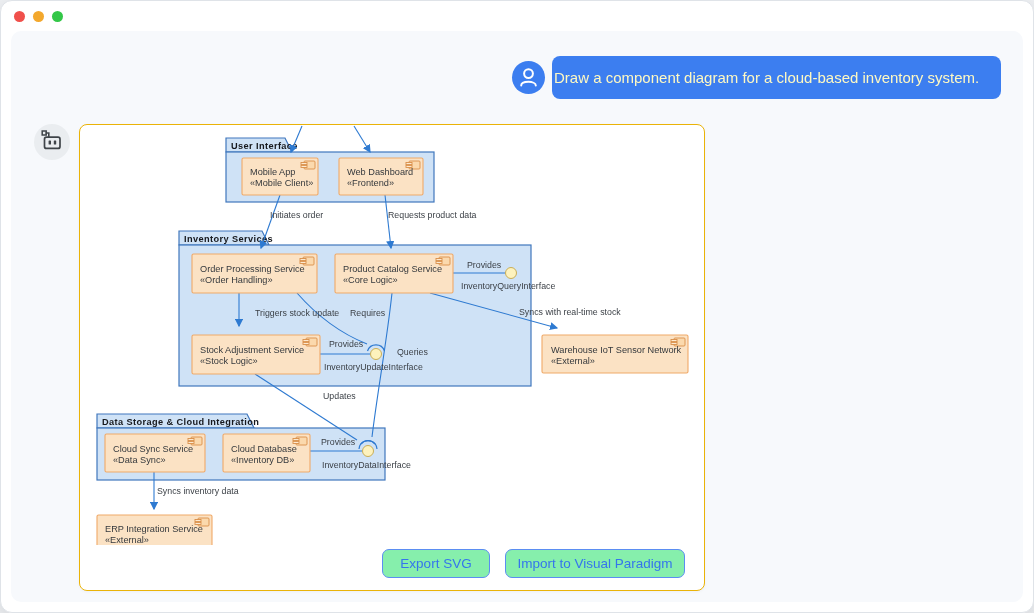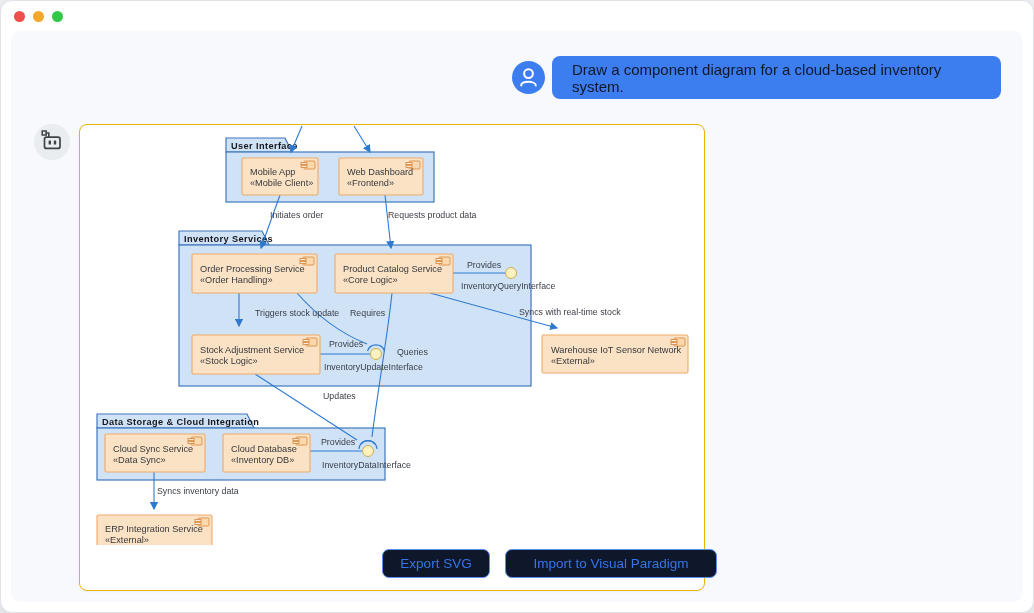--- a/index.html
+++ b/index.html
@@ -9,45 +9,45 @@
   .traffic{position:absolute;top:10px;left:13px;display:flex;gap:8px;}
   .dot{width:11px;height:11px;border-radius:50%;}
   .dot.red{background:#f0504b;}
   .dot.yellow{background:#f3a82d;}
   .dot.green{background:#33c748;}
   .panel{position:absolute;left:10px;top:30px;right:10px;bottom:10px;background:#f7f9fc;border-radius:10px;}
 
   .user-avatar{position:absolute;left:511px;top:60px;width:33px;height:33px;border-radius:50%;
                background:#3c7ef0;display:flex;align-items:center;justify-content:center;}
   .bubble{position:absolute;left:551px;top:55px;width:449px;height:43px;background:#3c7ef0;border-radius:8px;
-          color:#0f172a;font-size:15px;display:flex;align-items:center;padding:0 20px;box-sizing:border-box;}
+          color:#fef9c3;font-size:15px;display:flex;align-items:center;padding:0 2px;box-sizing:border-box;}
   .bot-avatar{position:absolute;left:33px;top:123px;width:36px;height:36px;border-radius:50%;
               background:#eaedf0;display:flex;align-items:center;justify-content:center;}
 
   .card{position:absolute;left:78px;top:123px;width:624px;height:465px;background:#ffffff;
         border:1px solid #eab308;border-radius:8px;box-shadow:0 1px 3px rgba(16,24,40,.04);}
   .card svg{display:block;}
 
   .pkg{fill:#cfe2f6;stroke:#4077bd;stroke-width:1.2;}
   .cmp{fill:#fbe2c4;stroke:#f0a968;stroke-width:1.1;}
   .edge{stroke:#2e7ad1;stroke-width:1.1;fill:none;}
   .socket{stroke:#2e7ad1;stroke-width:1.2;fill:none;}
   .ball{fill:#fdf2bd;stroke:#c9ae57;stroke-width:1;}
   text{font-family:"Liberation Sans",sans-serif;}
   .pt{font-size:9.2px;font-weight:bold;fill:#16181d;letter-spacing:.4px;}
   .ct{font-size:9.2px;fill:#35393d;}
   .el{font-size:8.8px;fill:#3a3f45;}
   .ci-main{fill:#fbd9ad;stroke:#d98f49;stroke-width:.9;}
   .ci-tab{fill:#fde9cf;stroke:#d98f49;stroke-width:.9;}
 
-  .btn-row .btn{position:absolute;top:424px;height:29px;background:#0f172a;border:1.5px solid #5b8df2;
+  .btn-row .btn{position:absolute;top:424px;height:29px;background:#86efac;border:1.5px solid #5b8df2;
        border-radius:7px;color:#3575ec;font-size:13.5px;font-family:"Liberation Sans",sans-serif;
        display:flex;align-items:center;justify-content:center;cursor:pointer;box-sizing:border-box;}
   .btn.export{left:302px;width:108px;}
-  .btn.import{left:425px;width:212px;}
+  .btn.import{left:425px;width:180px;}
 </style>
 </head>
 <body>
 
 <div class="stage">
   <div class="window">
 
     <div class="traffic">
       <div class="dot red"></div>
       <div class="dot yellow"></div>

